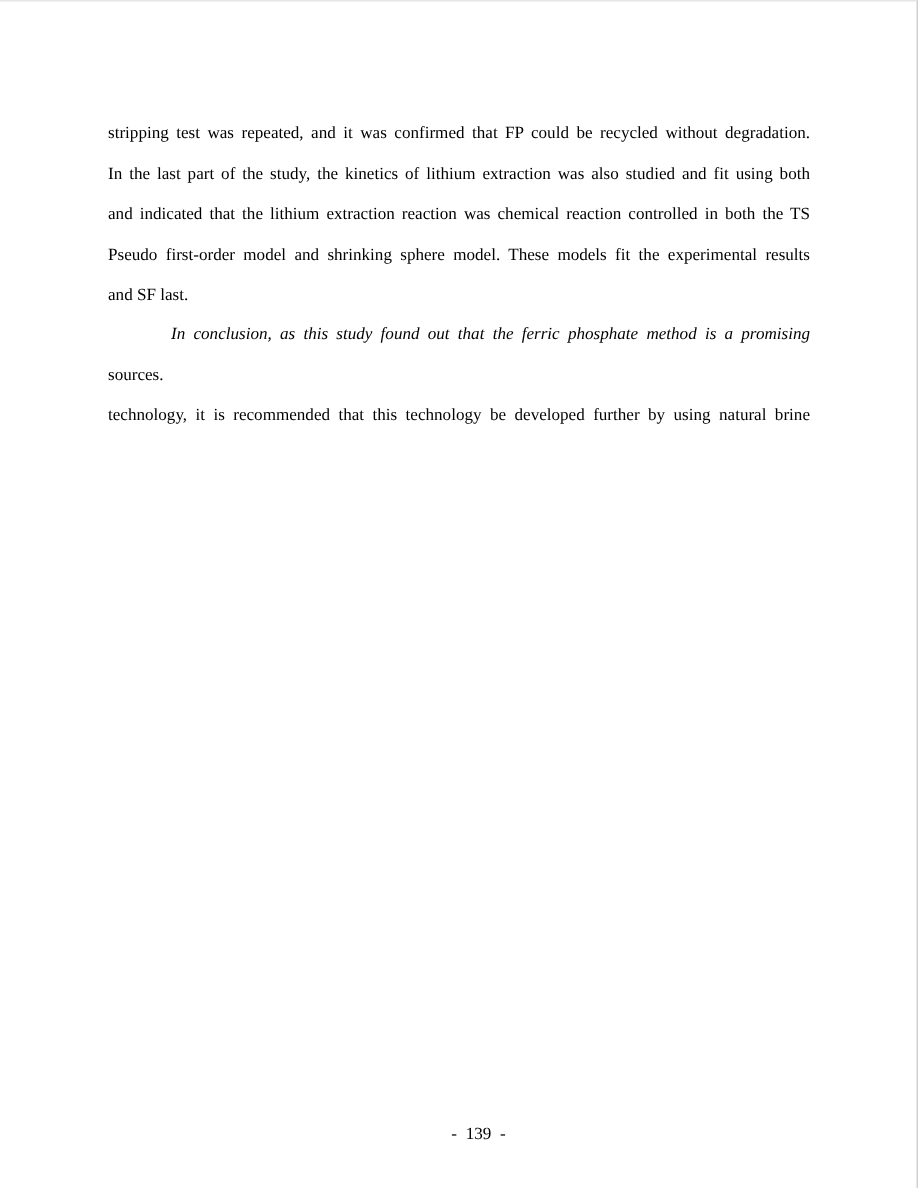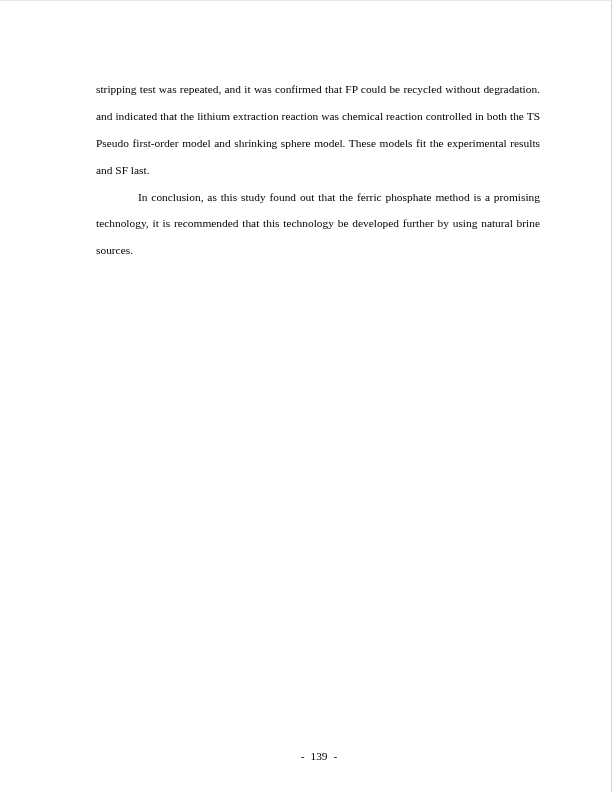--- a/index.html
+++ b/index.html
@@ -2,37 +2,38 @@
 <html><head>
 <meta charset="utf-8">
 <style>
   html, body { margin: 0; padding: 0; }
   body {
     width: 612px; height: 792px; background: #ffffff; position: relative; overflow: hidden;
     font-family: "Liberation Serif", serif; color: #000;
   }
   .page-border { position: absolute; inset: 0; border-right: 1px solid #d0d0d0; border-top: 1px solid #e6e6e6; box-sizing: border-box; pointer-events: none; }
   .body-text { position: absolute; left: 72px; top: 76px; width: 468px; font-size: 11.4px; line-height: 26.9px; }
-  .line { display: block; white-space: nowrap; text-align: justify; text-align-last: justify; height: 26.9px; margin-left: 24px; }
+  .line { display: block; white-space: nowrap; text-align: justify; text-align-last: justify; height: 26.9px; }
   .line.last { text-align-last: left; }
-  .indent { padding-left: 42px; }
+  .indent { padding-left: 42px; font-style: italic; }
   .page-number { position: absolute; top: 750px; left: 13px; width: 612px; text-align: center; font-size: 11.4px; word-spacing: 3px; }
 </style>
 </head>
 <body>
 
 <div class="page-border"></div>
 
 <div class="body-text">
   <div>
     <span class="line">stripping test was repeated, and it was confirmed that FP could be recycled without degradation.</span>
+    <span class="line">In the last part of the study, the kinetics of lithium extraction was also studied and fit using both</span>
     <span class="line">and indicated that the lithium extraction reaction was chemical reaction controlled in both the TS</span>
     <span class="line">Pseudo first-order model and shrinking sphere model. These models fit the experimental results</span>
     <span class="line last">and SF last.</span>
   </div>
   <div>
     <span class="line indent">In conclusion, as this study found out that the ferric phosphate method is a promising</span>
+    <span class="line last">sources.</span>
     <span class="line">technology, it is recommended that this technology be developed further by using natural brine</span>
-    <span class="line last">sources.</span>
   </div>
 </div>
 
 <div class="page-number">- 139 -</div>
 
 </body></html>

